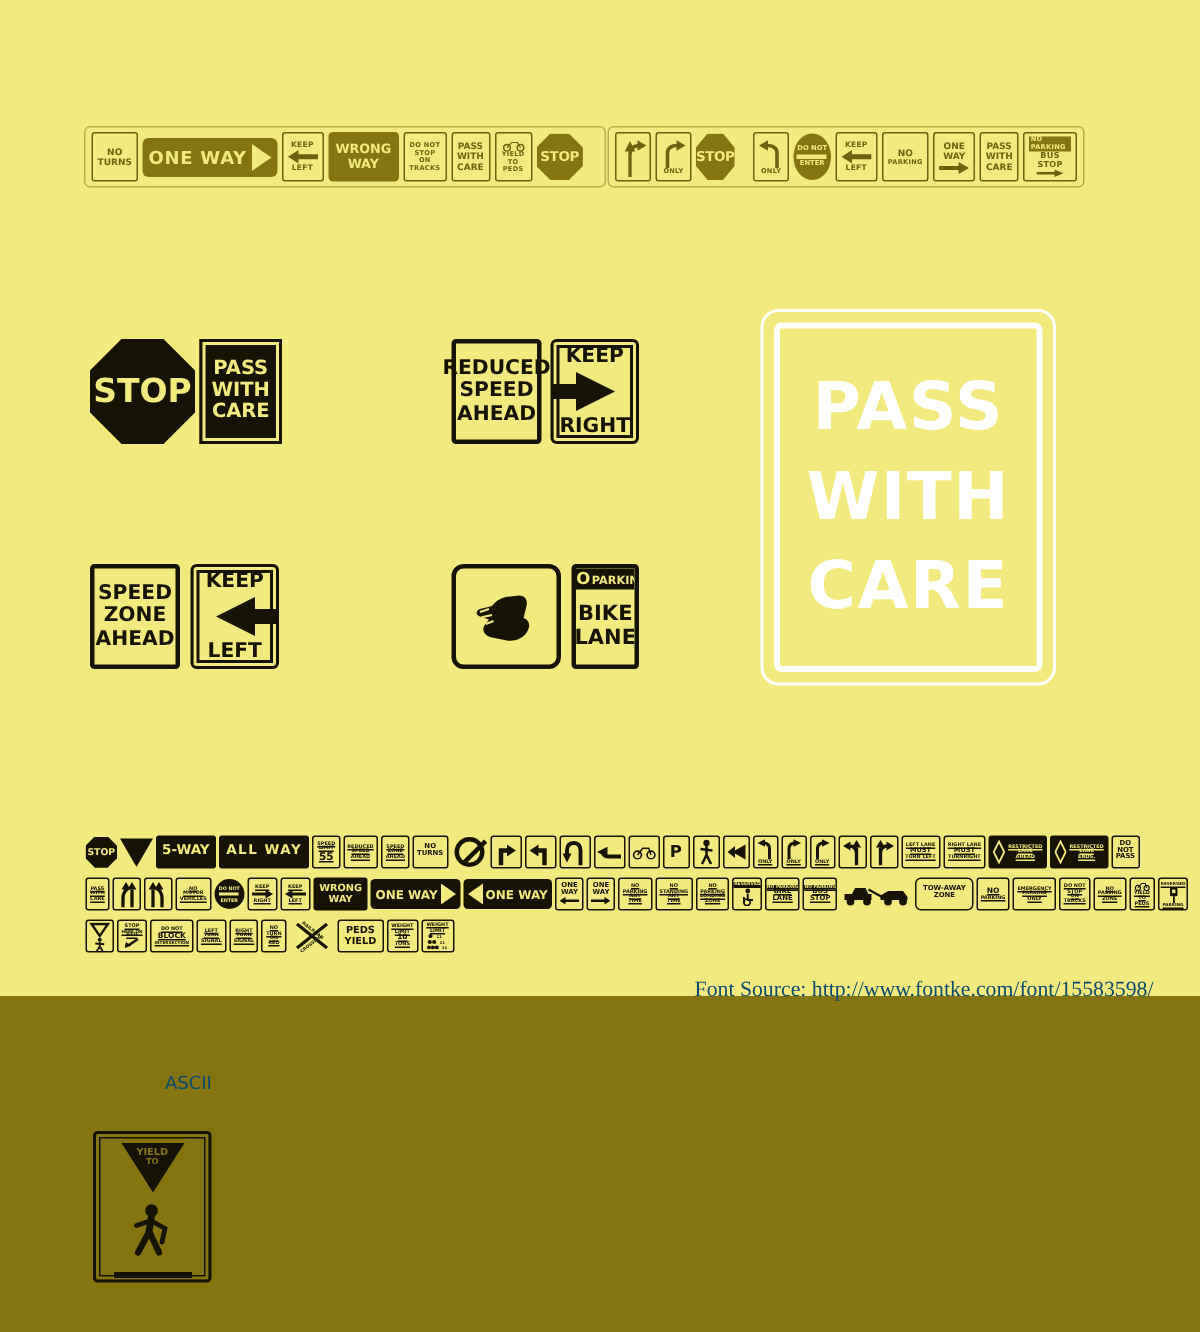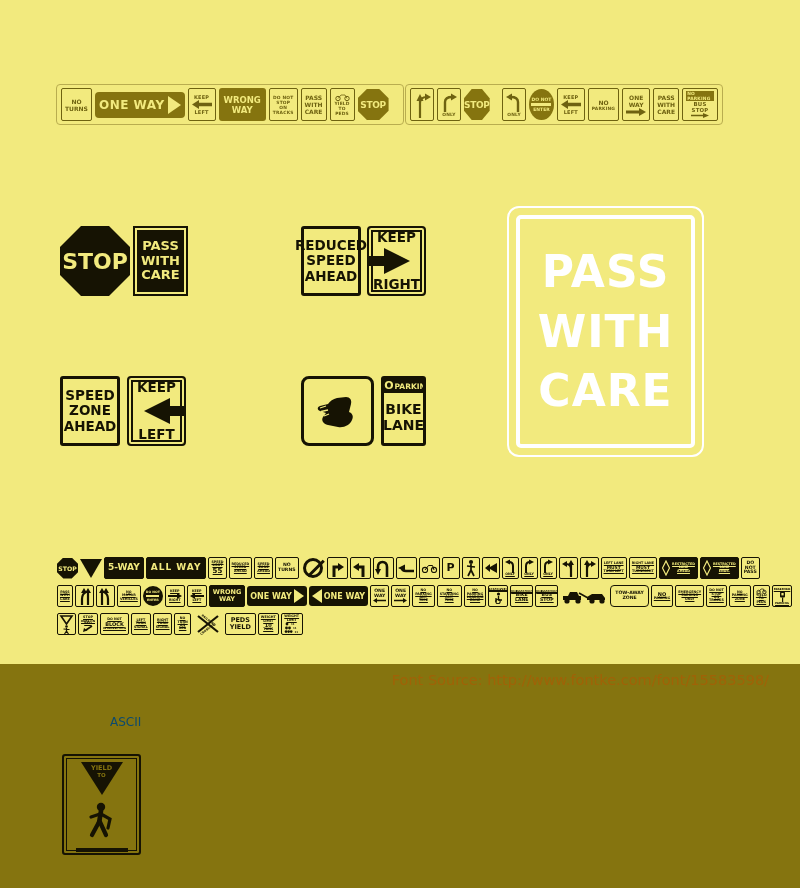--- a/index.html
+++ b/index.html
@@ -146,21 +146,21 @@
   .ah-r{width:0;height:0;border-top:7px solid transparent;border-bottom:7px solid transparent;
     border-left:10px solid #f2ea7e;}
   .ah-l{width:0;height:0;border-top:7px solid transparent;border-bottom:7px solid transparent;
     border-right:10px solid #f2ea7e;}
 
   
   #credit { position:absolute; right:31px; top:613px; font-size:15px; color:#4a430c;
             font-family:"DejaVu Sans", sans-serif; }
   #footerband { position:absolute; left:0; top:637px; width:800px; height:251px;
                 background:#85740f; }
-  #fsrc { position:absolute; right:31px; top:645px; font-size:14.5px; color:#a16207; }
+  #fsrc { position:absolute; right:31px; top:625px; font-size:14.5px; color:#0c4a6e;font-family:Liberation Serif, serif; }
   #ascii { position:absolute; left:110px; top:688px; font-size:12px; color:#0c4a6e; }
 
   #bottomsign {
     position:absolute; left:62px; top:727px; width:79px; height:101px;
     background:#85740f; border:2px solid #161303; border-radius:3px;
     box-shadow: inset 0 0 0 2px #85740f, inset 0 0 0 3px #161303;
     display:flex; flex-direction:column; align-items:center; justify-content:flex-start;
     padding-top:6px;
   }
   #bottomsign .ytri {

